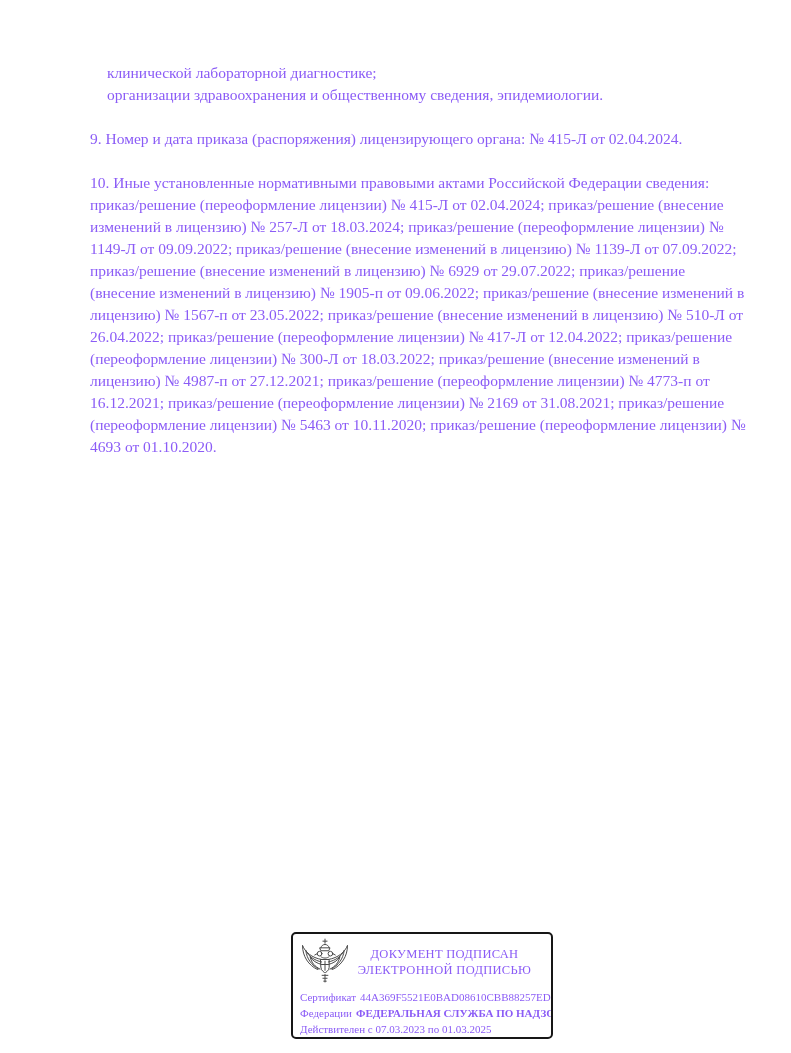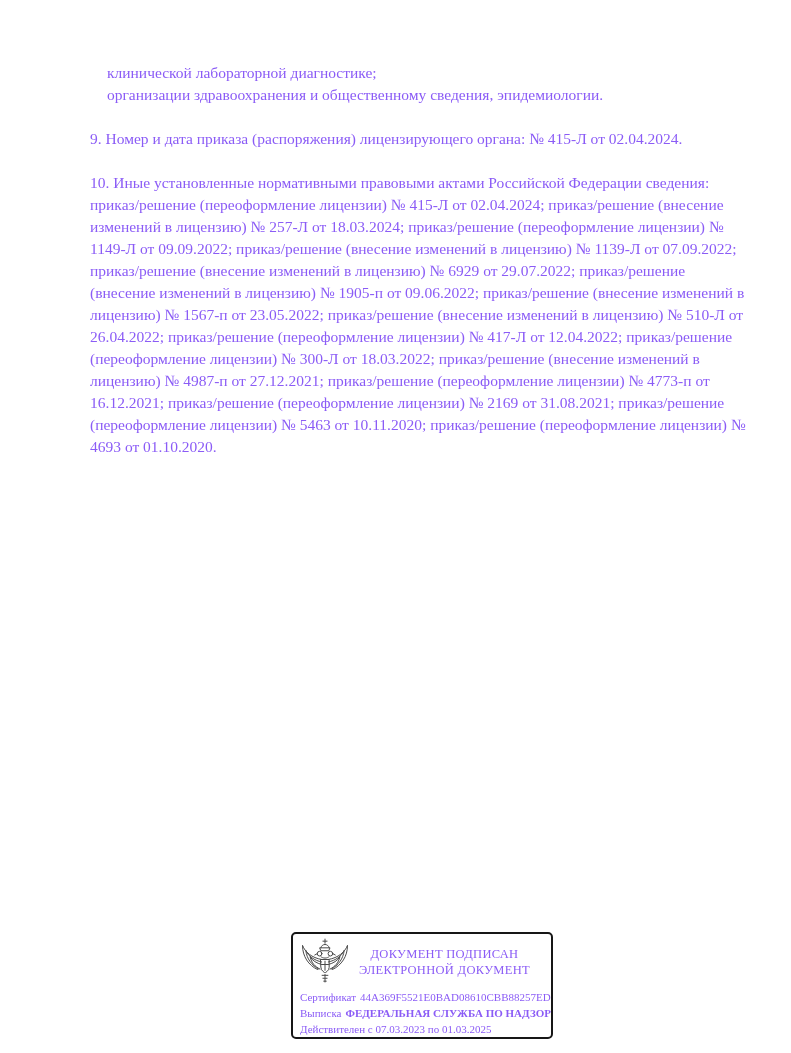--- a/index.html
+++ b/index.html
@@ -102,27 +102,27 @@
             <path d="M34 29 C43 27 50 22 53 15 C52 25 46 33 37.5 37.5"></path>
             <path d="M34 32 C40 30.5 45 27.5 48 22.5 C46 30.5 42 34.5 36 37.5"></path>
             <path d="M25 26 h10 v9.5 c0 4 -5 6.5 -5 6.5 c0 0 -5 -2.5 -5 -6.5 z"></path>
             <path d="M30 28 v11 M26.5 32 h7"></path>
             <path d="M26.5 45 h7 M27.5 48.5 h5 M28.5 52 h3 M30 44 v9"></path>
           </g>
         </svg>
       </span>
       <div class="stamp-title">
         <div>ДОКУМЕНТ ПОДПИСАН</div>
-        <div>ЭЛЕКТРОННОЙ ДОКУМЕНТ</div>
+        <div>ЭЛЕКТРОННОЙ ПОДПИСЬЮ</div>
       </div>
     </div>
     <div class="stamp-info">
       <div>
         <span class="lbl">Сертификат</span><span>44A369F5521E0BAD08610CBB88257ED3</span>
       </div>
       <div>
-        <span class="lbl">Выписка</span><span class="owner-val">ФЕДЕРАЛЬНАЯ СЛУЖБА ПО НАДЗОРУ В С</span>
+        <span class="lbl">Федерации</span><span class="owner-val">ФЕДЕРАЛЬНАЯ СЛУЖБА ПО НАДЗОРУ В С</span>
       </div>
       <div>Действителен с 07.03.2023 по 01.03.2025</div>
     </div>
   </div>
 
 </div>
 
 </body></html>

